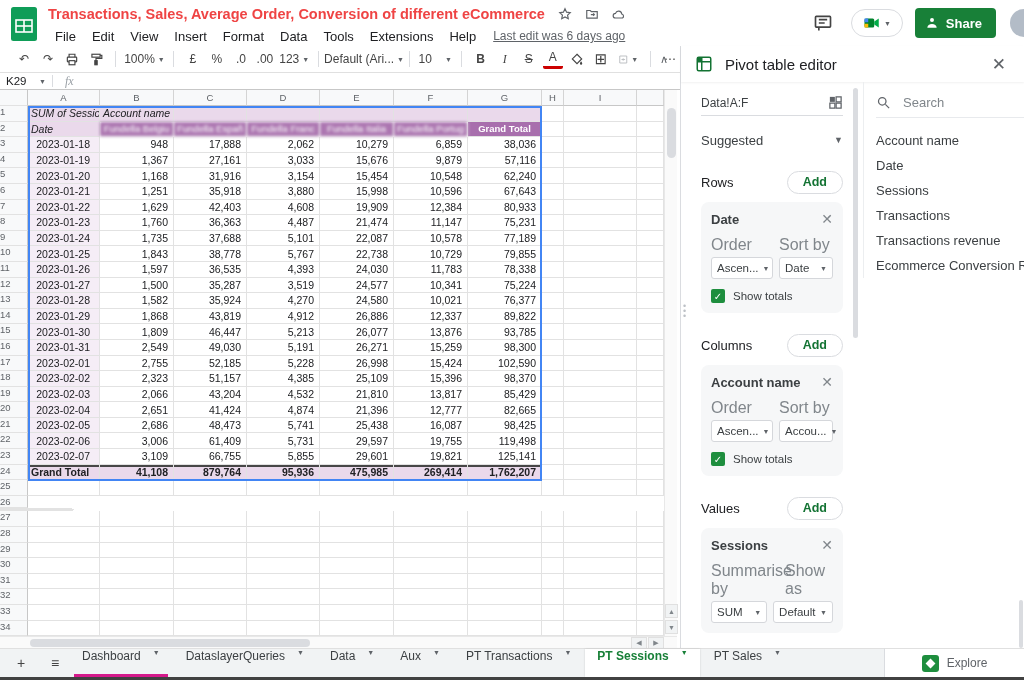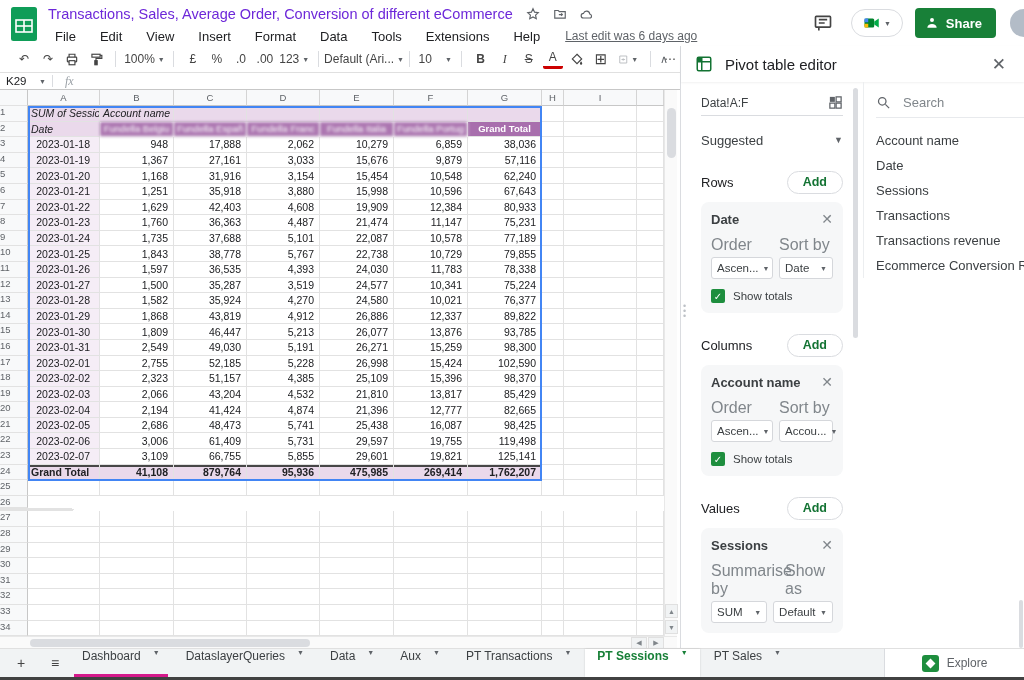--- a/index.html
+++ b/index.html
@@ -6,23 +6,23 @@
   html,body { margin:0; padding:0; }
   body {
     width:1024px; height:680px; position:relative; overflow:hidden;
     background:#fff; font-family:"Liberation Sans", sans-serif; color:#202124;
   }
   
   .topbar { position:absolute; left:0; top:0; width:1024px; height:46px; background:#fff; }
   .sheets-logo { position:absolute; left:11px; top:7px; width:26px; height:34px; }
   .title-block { position:absolute; left:48px; top:4px; }
   .title-row { display:flex; align-items:center; gap:13px; height:20px; }
-  .doc-title { font-size:14.5px; color:#6d28d9; white-space:nowrap; }
+  .doc-title { font-size:14.5px; color:#ef4444; white-space:nowrap;font-weight:bold; }
   .title-ic { width:14px; height:14px; color:#5f6368; display:inline-flex; }
-  .menu-row { display:flex; align-items:center; gap:10px; height:20px; margin-top:2px; }
+  .menu-row { display:flex; align-items:center; gap:2px; height:20px; margin-top:2px; }
   .menu-item { font-size:13px; color:#202124; padding:1px 7px; border-radius:3px; }
   .last-edit { font-size:12px; color:#5f6368; text-decoration:underline; margin-left:8px; white-space:nowrap; }
   .top-right { position:absolute; right:0; top:8px; display:flex; align-items:center; }
   .comment-ic { width:20px; height:20px; color:#444; margin-right:18px; }
   .meet-pill { width:52px; height:28px; border:1px solid #dadce0; border-radius:14px;
     display:flex; align-items:center; justify-content:center; gap:3px; background:#fff; margin-right:12px; }
   .share-btn { height:30px; background:#188038; color:#fff; border:none; border-radius:4px;
     display:flex; align-items:center; gap:7px; padding:0 14px 0 10px; font-size:13px; font-weight:bold; margin-right:14px;}
   .avatar { width:28px; height:28px; border-radius:50%; background:#b3bcc7; margin-right:-14px; }
   
@@ -532,21 +532,21 @@
       <div class="cell num" style="width: 74px; flex: 0 0 auto;">21,810</div>
       <div class="cell num" style="width: 74px; flex: 0 0 auto;">13,817</div>
       <div class="cell num" style="width: 74px; flex: 0 0 auto;">85,429</div>
       <div class="cell" style="width: 22px; flex: 0 0 auto;"></div>
       <div class="cell" style="width: 73px; flex: 0 0 auto;"></div>
       <div class="cell" style="width: 27px; flex: 0 0 auto;"></div>
     </div>
     <div class="grow" style="height: 15.6px;">
       <div class="rowhead">20</div>
       <div class="cell datecell" style="width: 72px; flex: 0 0 auto;">2023-02-04</div>
-      <div class="cell num" style="width: 74px; flex: 0 0 auto;">2,194</div>
+      <div class="cell num" style="width: 74px; flex: 0 0 auto;">2,651</div>
       <div class="cell num" style="width: 73px; flex: 0 0 auto;">41,424</div>
       <div class="cell num" style="width: 73px; flex: 0 0 auto;">4,874</div>
       <div class="cell num" style="width: 74px; flex: 0 0 auto;">21,396</div>
       <div class="cell num" style="width: 74px; flex: 0 0 auto;">12,777</div>
       <div class="cell num" style="width: 74px; flex: 0 0 auto;">82,665</div>
       <div class="cell" style="width: 22px; flex: 0 0 auto;"></div>
       <div class="cell" style="width: 73px; flex: 0 0 auto;"></div>
       <div class="cell" style="width: 27px; flex: 0 0 auto;"></div>
     </div>
     <div class="grow" style="height: 15.6px;">

